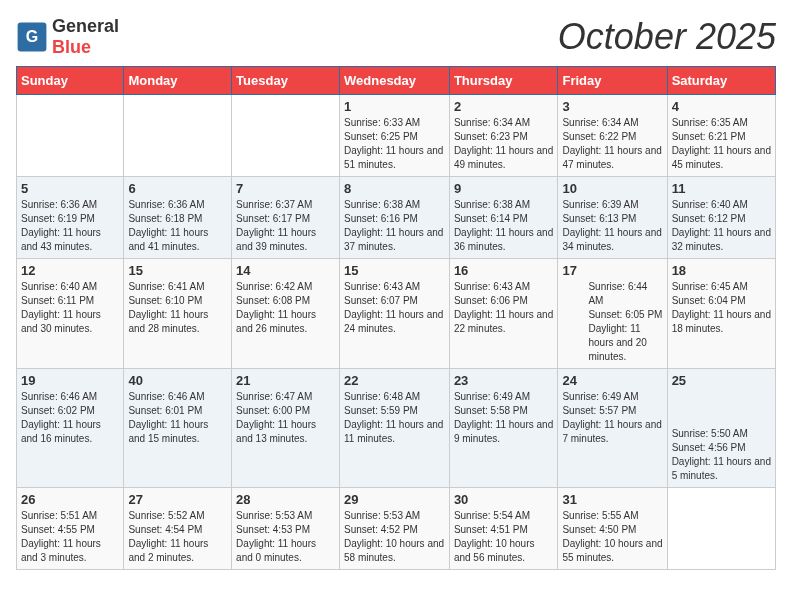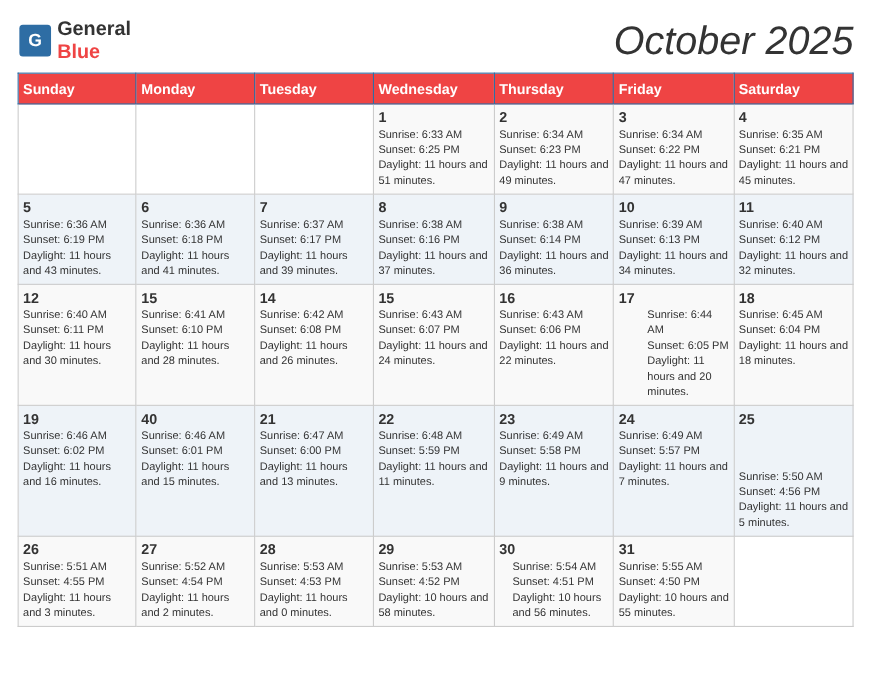--- a/index.html
+++ b/index.html
@@ -299,21 +299,21 @@
 Daylight: 11 hours and 0 minutes.</div>
         </td>
         <td>
           <span class="day-number">29</span>
           <div class="cell-text" style="white-space: pre-line;">Sunrise: 5:53 AM
 Sunset: 4:52 PM
 Daylight: 10 hours and 58 minutes.</div>
         </td>
         <td>
           <span class="day-number">30</span>
-          <div class="cell-text" style="white-space: pre-line; margin-left: 12px;">Sunrise: 5:54 AM
+          <div class="cell-text" style="white-space: pre-line;">Sunrise: 5:54 AM
 Sunset: 4:51 PM
 Daylight: 10 hours and 56 minutes.</div>
         </td>
         <td>
           <span class="day-number">31</span>
           <div class="cell-text" style="white-space: pre-line;">Sunrise: 5:55 AM
 Sunset: 4:50 PM
 Daylight: 10 hours and 55 minutes.</div>
         </td>
         <td class="empty-cell"></td>

